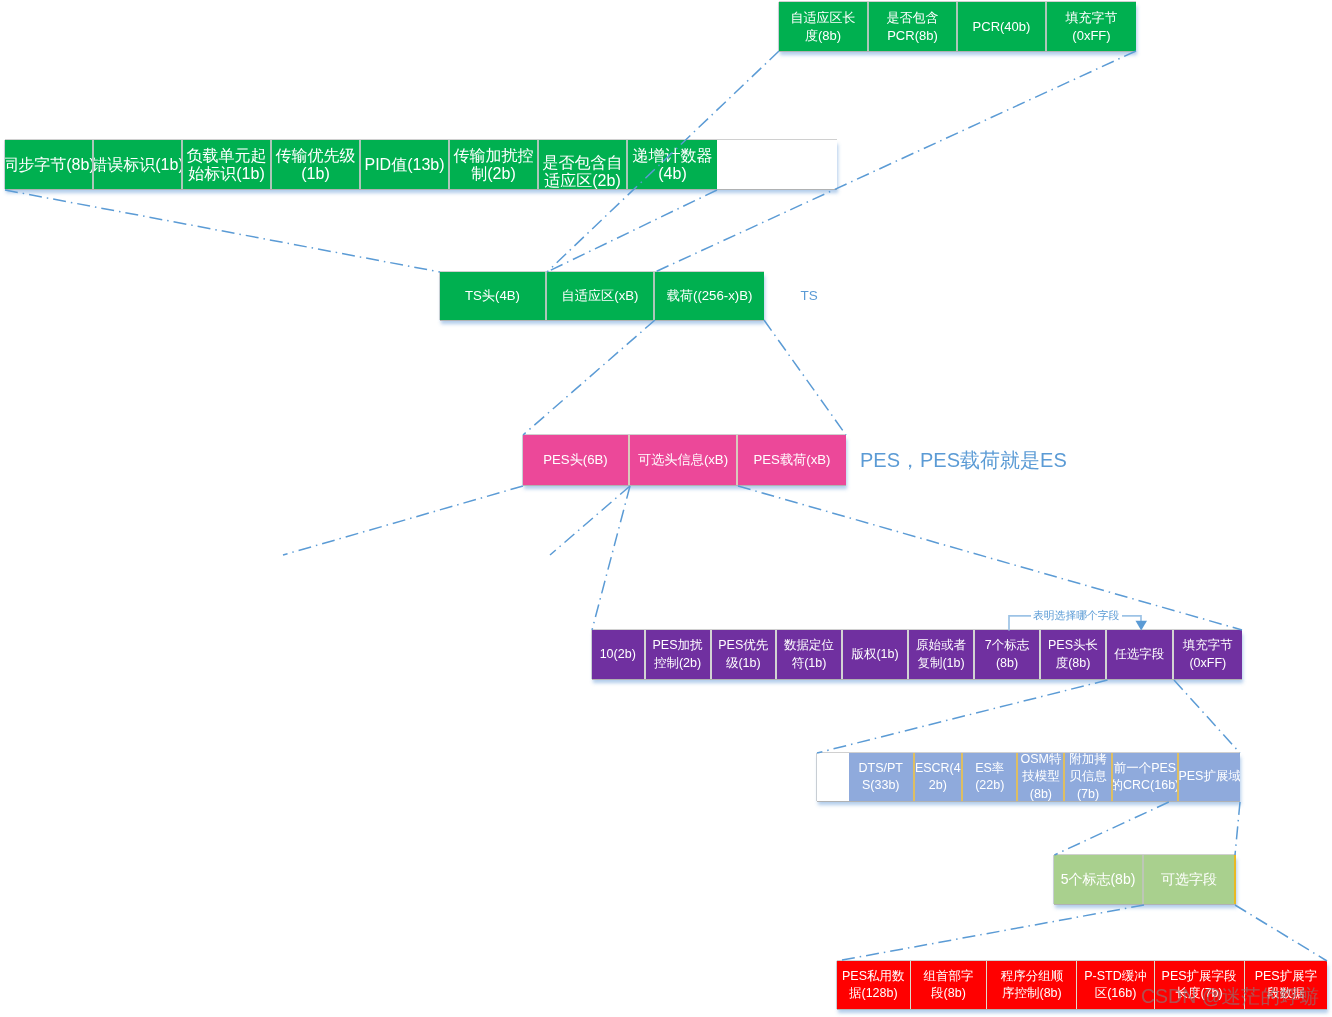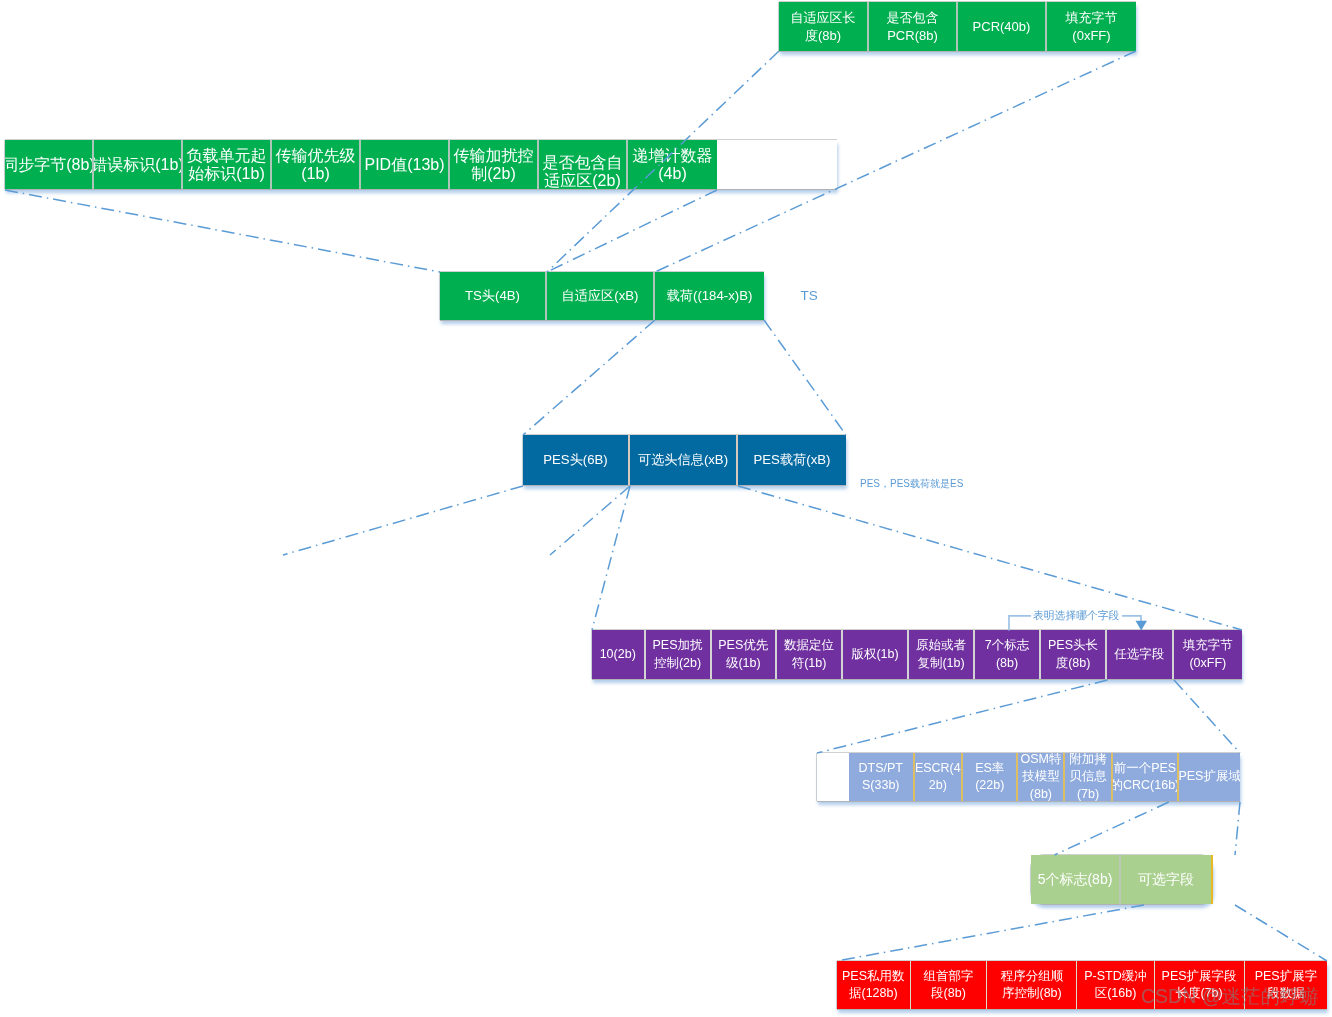--- a/index.html
+++ b/index.html
@@ -16,21 +16,21 @@
   .cell{
     box-sizing:border-box;display:flex;align-items:center;justify-content:center;
     text-align:center;color:#ffffff;line-height:17.5px;
     padding:0 6px;overflow:hidden;word-break:break-all;
   }
   .shadow{box-shadow:0 1px 0 rgba(176,176,176,.95), 1px 4px 3.5px rgba(165,196,232,.85),
           -1px 0 0 rgba(200,200,200,.85), 0 -1px 0 rgba(200,200,200,.85);}
   
   .pal-green .cell{background:#00B050;border-right:2.3px solid #ADC6B9;}
   .pal-green .cell:last-child{border-right:none;}
-  .pal-orange .cell{background:#0369a1;border-right:2.2px solid #D9C9BC;}
+  .pal-orange .cell{background:#ec4899;border-right:2.2px solid #D9C9BC;}
   .pal-orange .cell:last-child{border-right:none;}
   .pal-yellow .cell{background:#FFC000;border-right:2.2px solid #D4CAA3;}
   .pal-yellow .cell:last-child{border-right:none;}
   .pal-purple .cell{background:#7030A0;border-right:2.6px solid #D3D3D3;}
   .pal-purple .cell:last-child{border-right:none;}
   .pal-blue .cell{background:#8FAADC;border-right:2.1px solid #DDBE63;}
   .pal-blue .cell:last-child{border-right:none;}
   .pal-lgreen .cell{background:#A9D08E;border-right:2.4px solid #BDC7B6;}
   .pal-lgreen .cell:last-child{border-right:2px solid #E8B923;}
   .pal-red .cell{background:#FF0000;border-right:1.8px solid #DEDACA;}
@@ -65,21 +65,21 @@
     <div class="cell pre" style="width:89px;padding:0 20px;"><span title="传输加扰控制(2b)">传输加扰控
 制(2b)</span></div>
     <div class="cell pre" style="width:89px;padding:0 6px;align-items:flex-end;"><span title="是否包含自适应区(2b)">是否包含自
 适应区(2b)</span></div>
     <div class="cell pre" style="width:89px;padding:0 6px;"><span title="递增计数器(4b)">递增计数器
 (4b)</span></div>
   </div>
   <div class="row shadow pal-green" style="left:440px;top:272px;width:324px;height:48px;font-size:13.2px;line-height:18px;">
     <div class="cell" style="width:107px;padding:0 4px;">TS头(4B)</div>
     <div class="cell" style="width:108px;padding:0 4px;">自适应区(xB)</div>
-    <div class="cell" style="width:109px;padding:0 4px;">载荷((184-x)B)</div>
+    <div class="cell" style="width:109px;padding:0 4px;">载荷((256-x)B)</div>
   </div>
   <div class="row shadow pal-orange" style="left:523px;top:435px;width:323px;height:50px;font-size:13.2px;line-height:18px;">
     <div class="cell" style="width:107px;padding:0 4px;">PES头(6B)</div>
     <div class="cell" style="width:108px;padding:0 4px;">可选头信息(xB)</div>
     <div class="cell" style="width:108px;padding:0 4px;">PES载荷(xB)</div>
   </div>
   <div class="row shadow pal-purple" style="left:592px;top:630px;width:650.2px;height:49px;font-size:12.5px;line-height:17px;">
     <div class="cell pre" style="width:53.5px;padding:0 4px;"><span title="10(2b)">10(2b)</span></div>
     <div class="cell pre" style="width:66px;padding:0 4px;"><span title="PES加扰控制(2b)">PES加扰
 控制(2b)</span></div>
@@ -108,21 +108,21 @@
     <div class="cell pre" style="width:54px;padding:0 4px;"><span title="OSM特技模型(8b)">OSM特
 技模型
 (8b)</span></div>
     <div class="cell pre" style="width:54.4px;padding:0 4px;"><span title="附加拷贝信息(7b)">附加拷
 贝信息
 (7b)</span></div>
     <div class="cell pre" style="width:77.3px;padding:0 4px;"><span title="前一个PES的CRC(16b)">前一个PES
 的CRC(16b)</span></div>
     <div class="cell pre" style="width:71.2px;padding:0 4px;"><span title="PES扩展域">PES扩展域</span></div>
   </div>
-  <div class="row shadow pal-lgreen" style="left:1031px;top:855px;width:182px;height:49px;font-size:14px;line-height:18px;border-radius:13px;">
+  <div class="row shadow pal-lgreen" style="left:1054px;top:855px;width:182px;height:49px;font-size:14px;line-height:18px;">
     <div class="cell" style="width:90px;padding:0 5px;">5个标志(8b)</div>
     <div class="cell" style="width:92px;padding:0 5px;">可选字段</div>
   </div>
   <div class="row shadow pal-red" style="left:837px;top:961px;width:490.29999999999995px;height:48px;font-size:12.5px;line-height:17px;">
     <div class="cell pre" style="width:73.6px;padding:0 4px;"><span title="PES私用数据(128b)">PES私用数
 据(128b)</span></div>
     <div class="cell pre" style="width:76.7px;padding:0 4px;"><span title="组首部字段(8b)">组首部字
 段(8b)</span></div>
     <div class="cell pre" style="width:90.2px;padding:0 4px;"><span title="程序分组顺序控制(8b)">程序分组顺
 序控制(8b)</span></div>
@@ -150,21 +150,21 @@
       <line x1="1174" y1="680" x2="1240" y2="753"></line>
       <line x1="1168.8" y1="802" x2="1054.5" y2="855"></line>
       <line x1="1240" y1="802" x2="1235" y2="855"></line>
       <line x1="1144" y1="905" x2="837" y2="961"></line>
       <line x1="1235" y1="905" x2="1327" y2="961"></line>
     </g>
   </svg>
 
   <div class="side-label" id="ts-label" style="left:800.5px;top:289px;font-size:13.5px;line-height:14px;">TS</div>
 
-  <div class="side-label" id="pes-label" style="left:860px;top:452px;font-size:10px;line-height:16px;margin-top:24px;">PES，PES载荷就是ES</div>
+  <div class="side-label" id="pes-label" style="left:860px;top:452px;font-size:20px;line-height:16px;">PES，PES载荷就是ES</div>
 
   <svg id="annotation" style="position:absolute;left:0;top:0;width:1332px;height:1017px;pointer-events:none;" viewBox="0 0 1332 1017">
     <path d="M1009 630.5 L1009 615.9 L1031 615.9" fill="none" stroke="#9DC3E6" stroke-width="1.7"></path>
     <path d="M1122 615.9 L1141 615.9 L1141 622.5" fill="none" stroke="#9DC3E6" stroke-width="1.7"></path>
     <path d="M1135.5 620.8 L1147 620.8 L1141.2 630.4 Z" fill="#5B9BD5"></path>
   </svg>
 
   <div class="ann-text" id="ann-label" style="left:1033px;top:608.5px;font-size:10.8px;line-height:12px;">表明选择哪个字段</div>
 
   <div class="watermark" style="left:1141px;top:986px;font-size:19.5px;line-height:20px;z-index:50;">CSDN @迷茫的蜉蝣</div>

